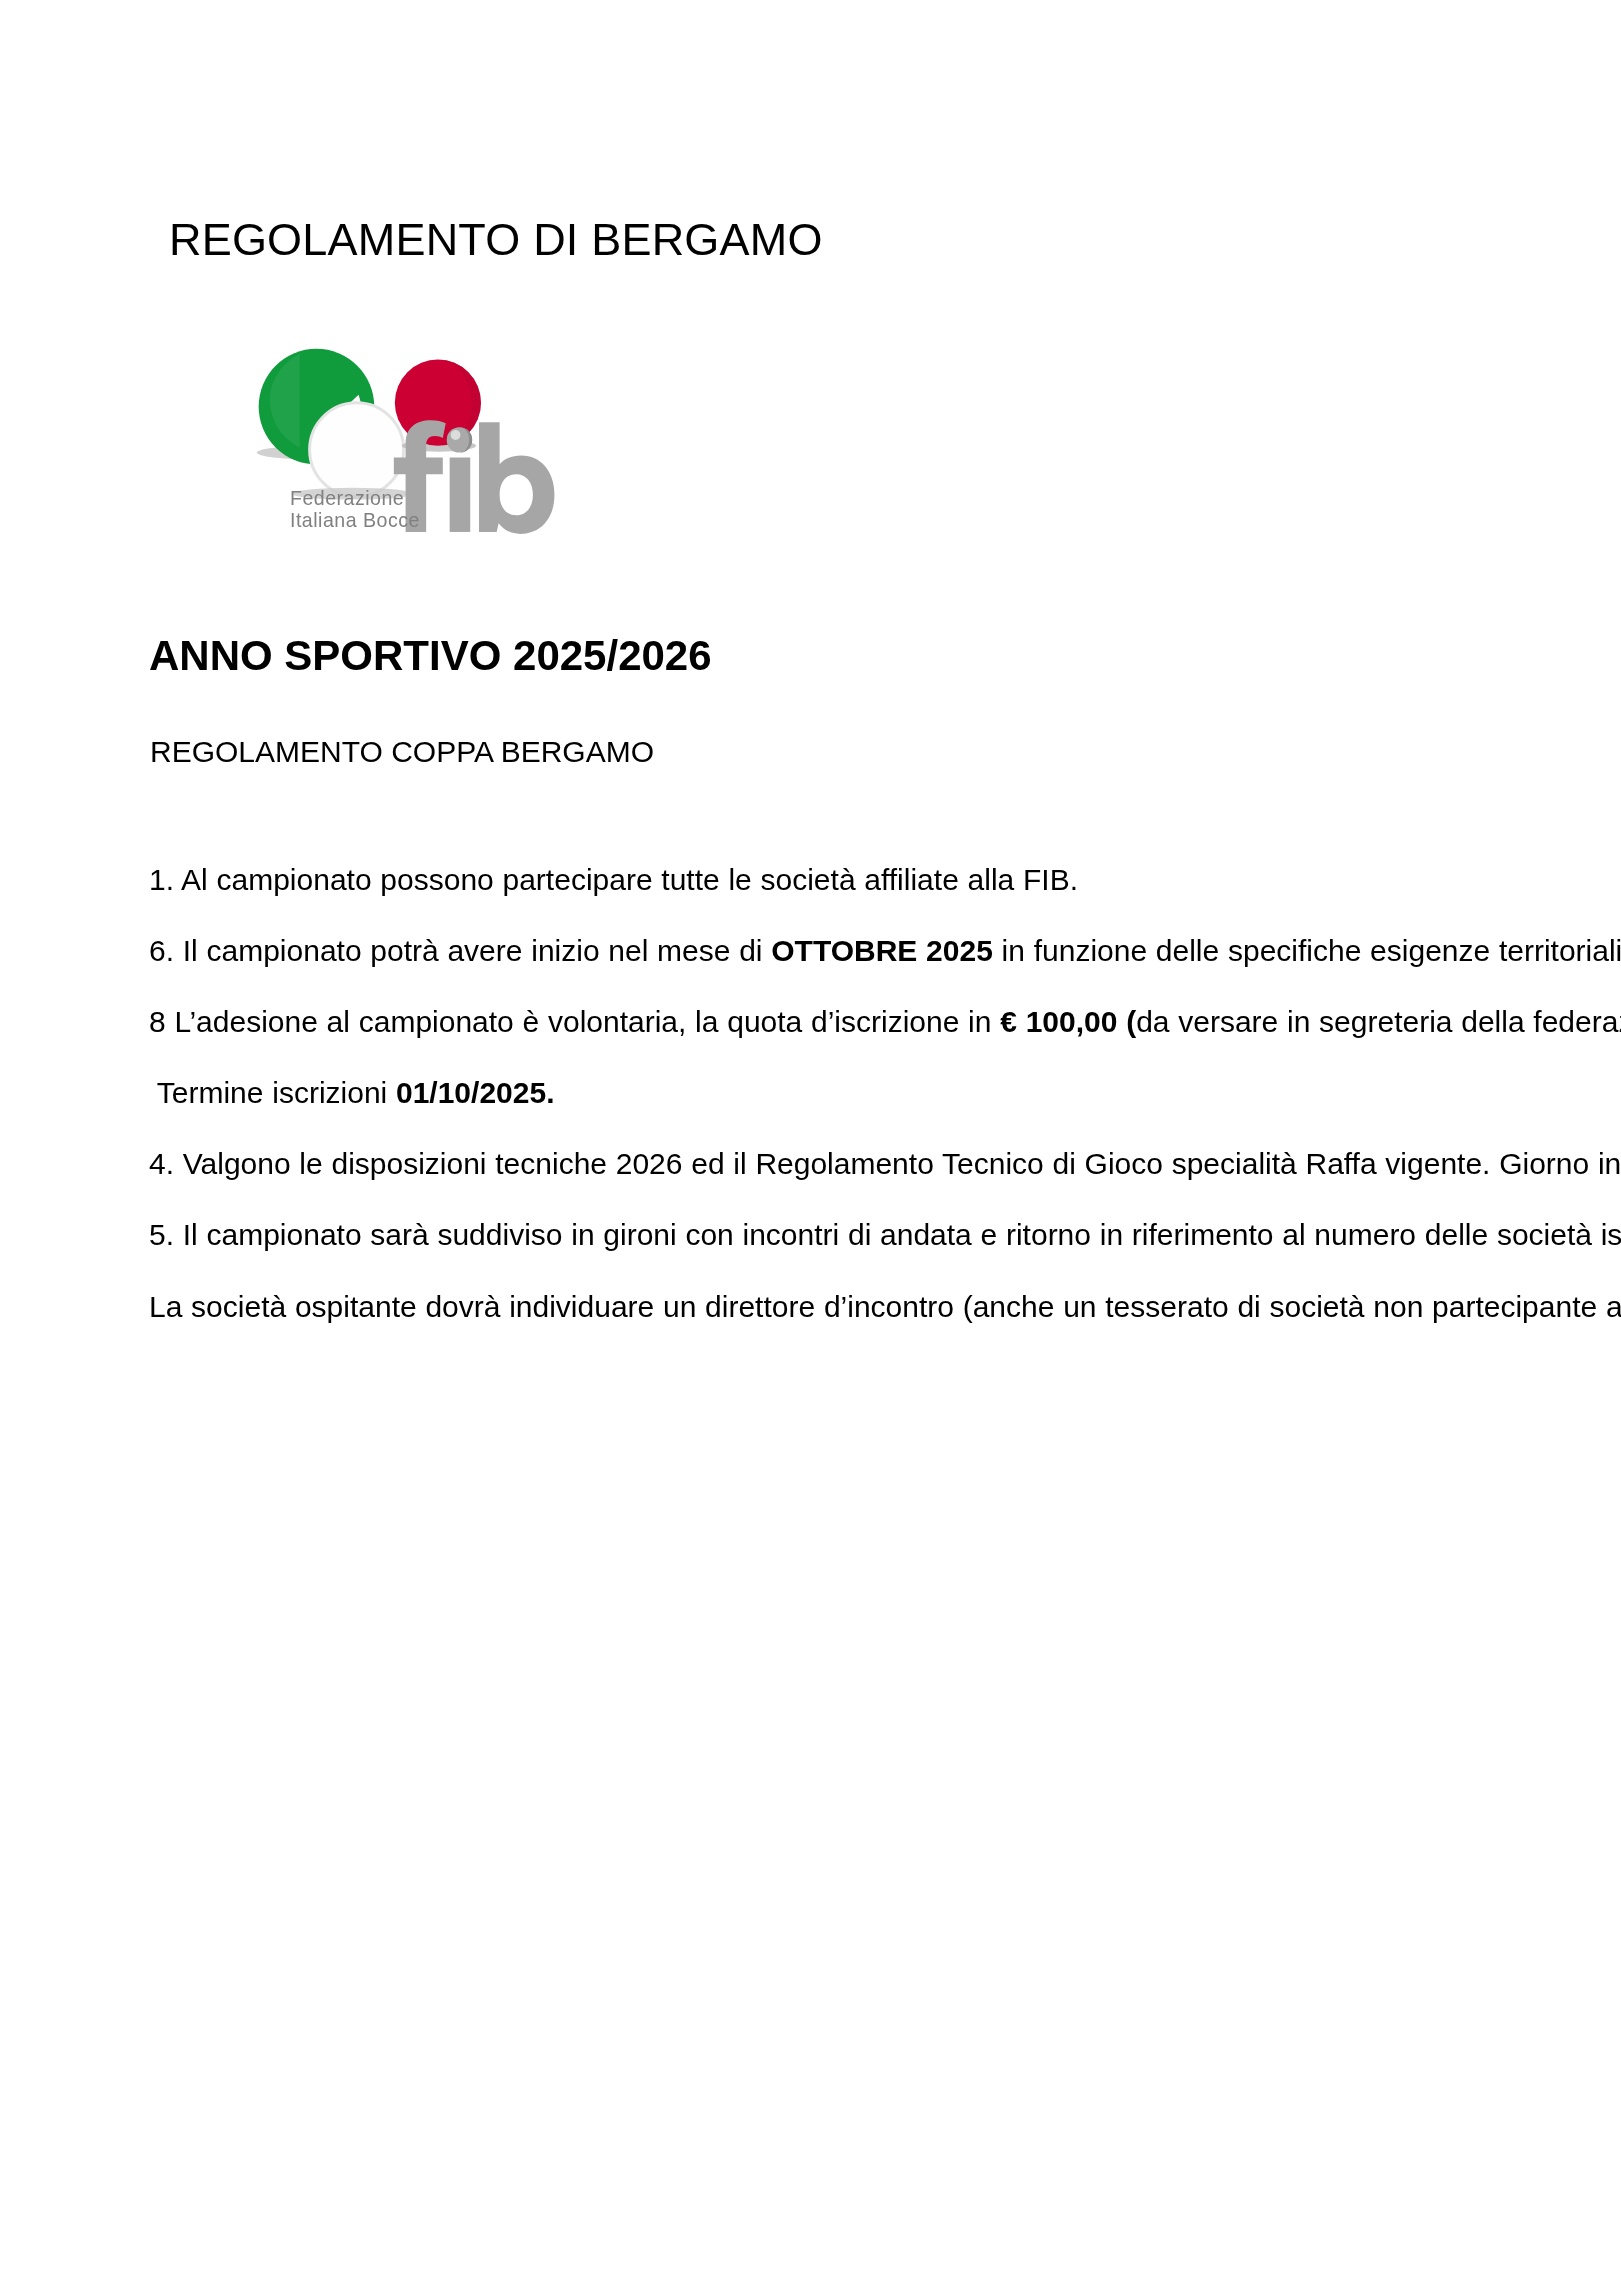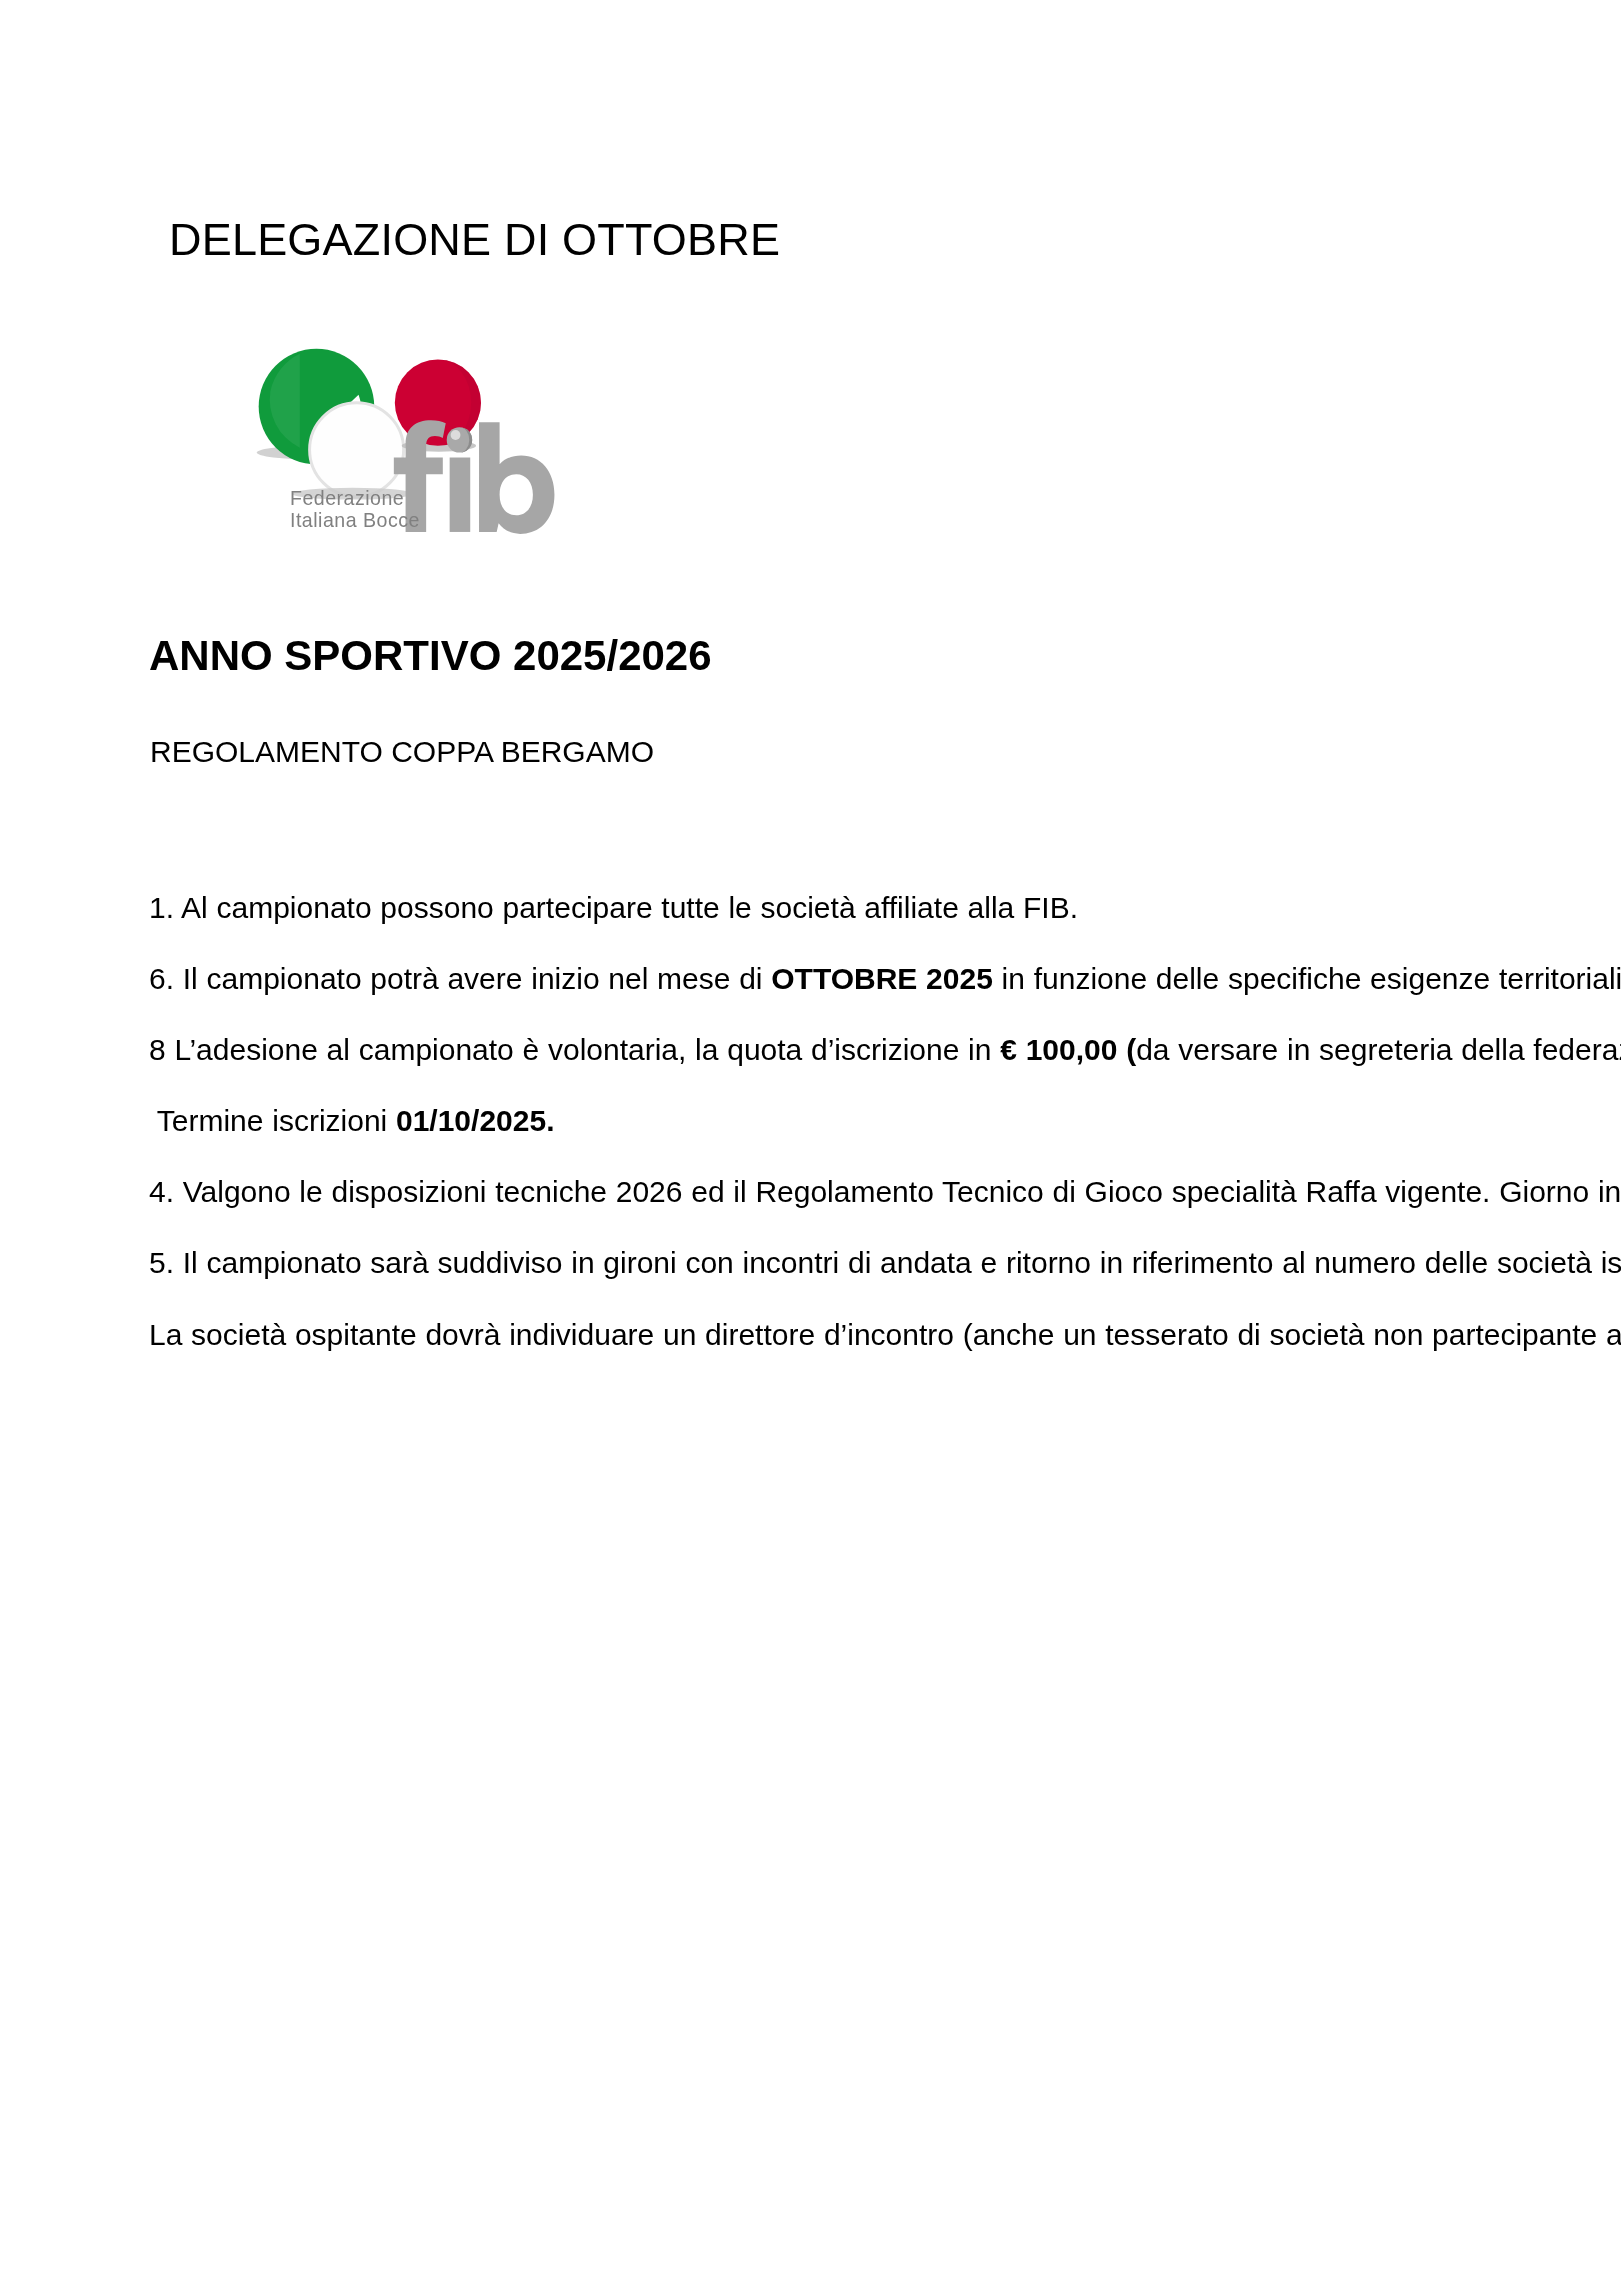--- a/index.html
+++ b/index.html
@@ -63,40 +63,40 @@
     top: 332px;
     width: 333px;
     height: 204px;
   }
   .logo svg { display: block; width: 333px; height: 204px; }
 
   
   .body-text {
     position: absolute;
     left: 149px;
-    top: 884px;
+    top: 856px;
     width: 1323px;
   }
   .para {
     font-size: 30px;
     line-height: 1.62;
     margin: 0 0 22.5px 0;
     font-weight: 400;
     text-align: left;
     word-spacing: 0.4px;
   }
   .para b { font-weight: 700; }
   .nbsp-indent { white-space: pre; }
 </style>
 </head>
 <body>
 
 <div class="page">
 
-  <h1 class="doc-title">DELEGAZIONE DI OTTOBRE</h1>
+  <h1 class="doc-title">REGOLAMENTO DI BERGAMO</h1>
 
   <div class="logo">
     <svg viewBox="0 0 340 208" xmlns="http://www.w3.org/2000/svg">
 
       <ellipse cx="72" cy="123" rx="58" ry="7" fill="#C9C9C9" opacity="0.85"></ellipse>
 
       <path d="M 75 17
                A 59 59 0 1 1 75 135
                A 59 59 0 0 1 75 17
                Z" fill="#109B3C"></path>

